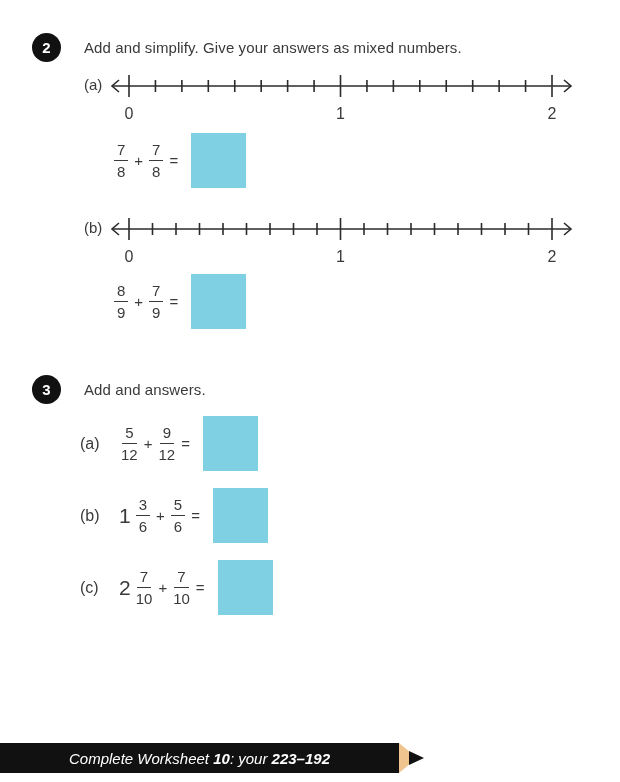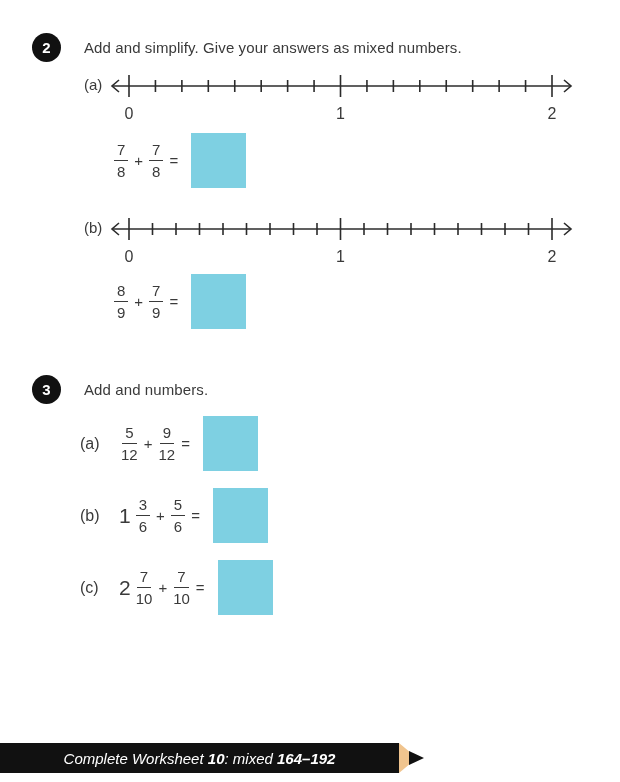--- a/index.html
+++ b/index.html
@@ -130,21 +130,21 @@
     <span class="frac">
       <span class="num">7</span>
       <span class="den">9</span>
     </span>
     <span class="op">=</span>
     <span class="answer-box" style="background: rgb(126, 208, 226);"></span>
   </div>
 
   <div class="q-header" style="left:32px;top:375px;">
     <div class="badge" style="background: rgb(17, 17, 17); color: rgb(255, 255, 255);">3</div>
-    <div class="prompt">Add and numbers.</div>
+    <div class="prompt">Add and answers.</div>
   </div>
 
   <div class="eq-row" style="left:80px;top:416px;height:55px;">
     <span class="lbl">(a)</span>
     <span class="frac">
       <span class="num">5</span>
       <span class="den">12</span>
     </span>
     <span class="op">+</span>
     <span class="frac">
@@ -180,17 +180,17 @@
     </span>
     <span class="op">+</span>
     <span class="frac">
       <span class="num">7</span>
       <span class="den">10</span>
     </span>
     <span class="op">=</span>
     <span class="answer-box" style="background: rgb(126, 208, 226);"></span>
   </div>
 
-  <div class="footer-bar" style="background: rgb(17, 17, 17); color: rgb(255, 255, 255); text-align: right;"><span>Complete Worksheet </span><span class="bold">10</span><span>: mixed </span><span class="bold">164–192</span></div>
+  <div class="footer-bar" style="background: rgb(17, 17, 17); color: rgb(255, 255, 255); text-align: right;"><span>Complete Worksheet </span><span class="bold">10</span><span>: your </span><span class="bold">223–192</span></div>
   <div class="pencil-wood" style="background: rgb(240, 196, 142);"></div>
   <div class="pencil-tip" style="background: rgb(17, 17, 17);"></div>
 
 </div>
 
 </body></html>

